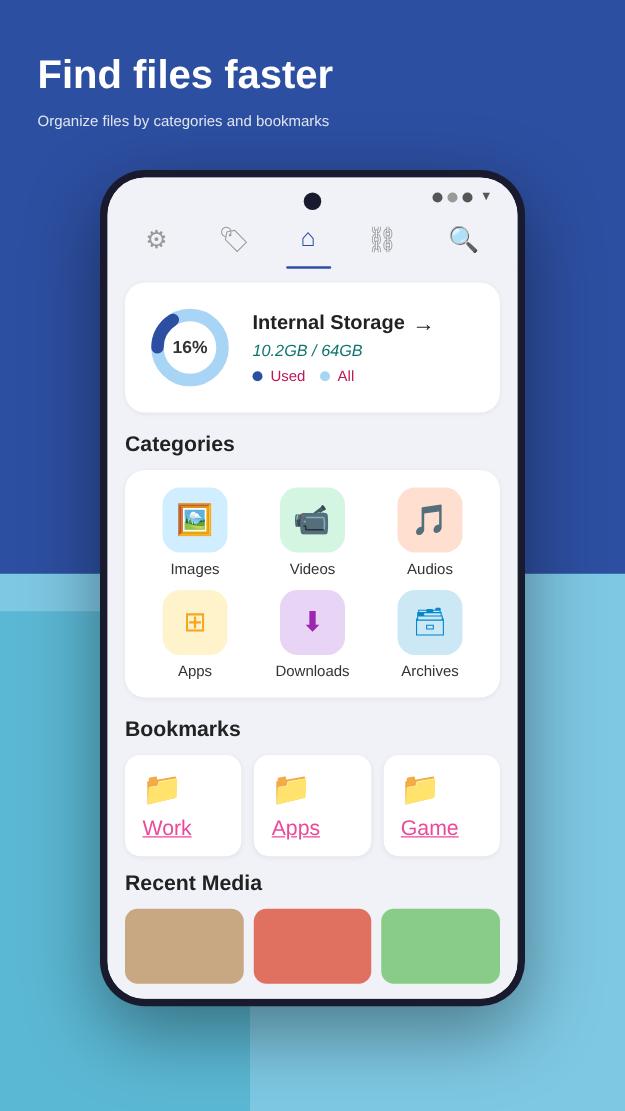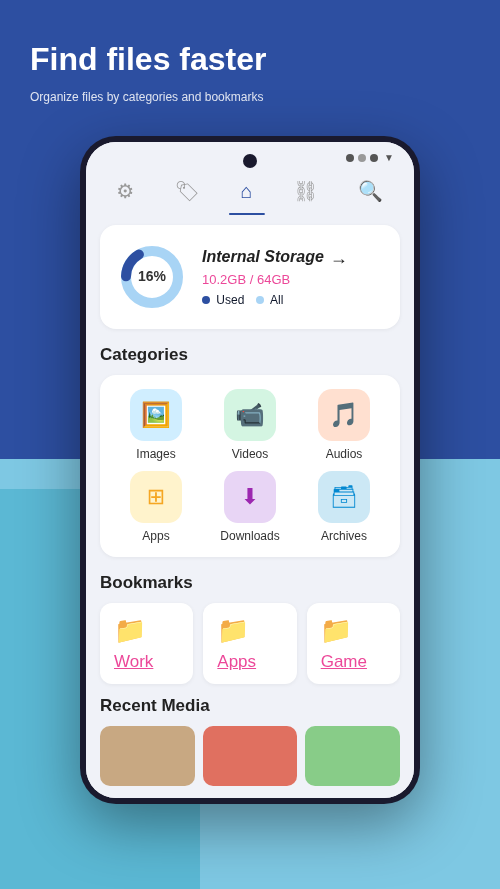--- a/index.html
+++ b/index.html
@@ -172,40 +172,41 @@
 
     .storage-info {
       flex: 1;
     }
 
     .storage-title {
       font-size: 16px;
       font-weight: 700;
       color: #222;
       display: flex;
+      align-items: center;
       gap: 6px;
-      font-style: italic;
     }
 
     .storage-arrow {
       color: #222;
       font-size: 18px;
     }
 
     .storage-size {
       font-size: 13px;
-      color: #ec4899;
+      color: #0f766e;
       margin: 3px 0 6px;
+      font-style: italic;
     }
 
     .storage-legend {
       display: flex;
       gap: 12px;
       font-size: 12px;
-      color: #0f172a;
+      color: #be185d;
       text-align: right;
     }
 
     .legend-dot {
       width: 8px;
       height: 8px;
       border-radius: 50%;
       display: inline-block;
       margin-right: 3px;
     }

